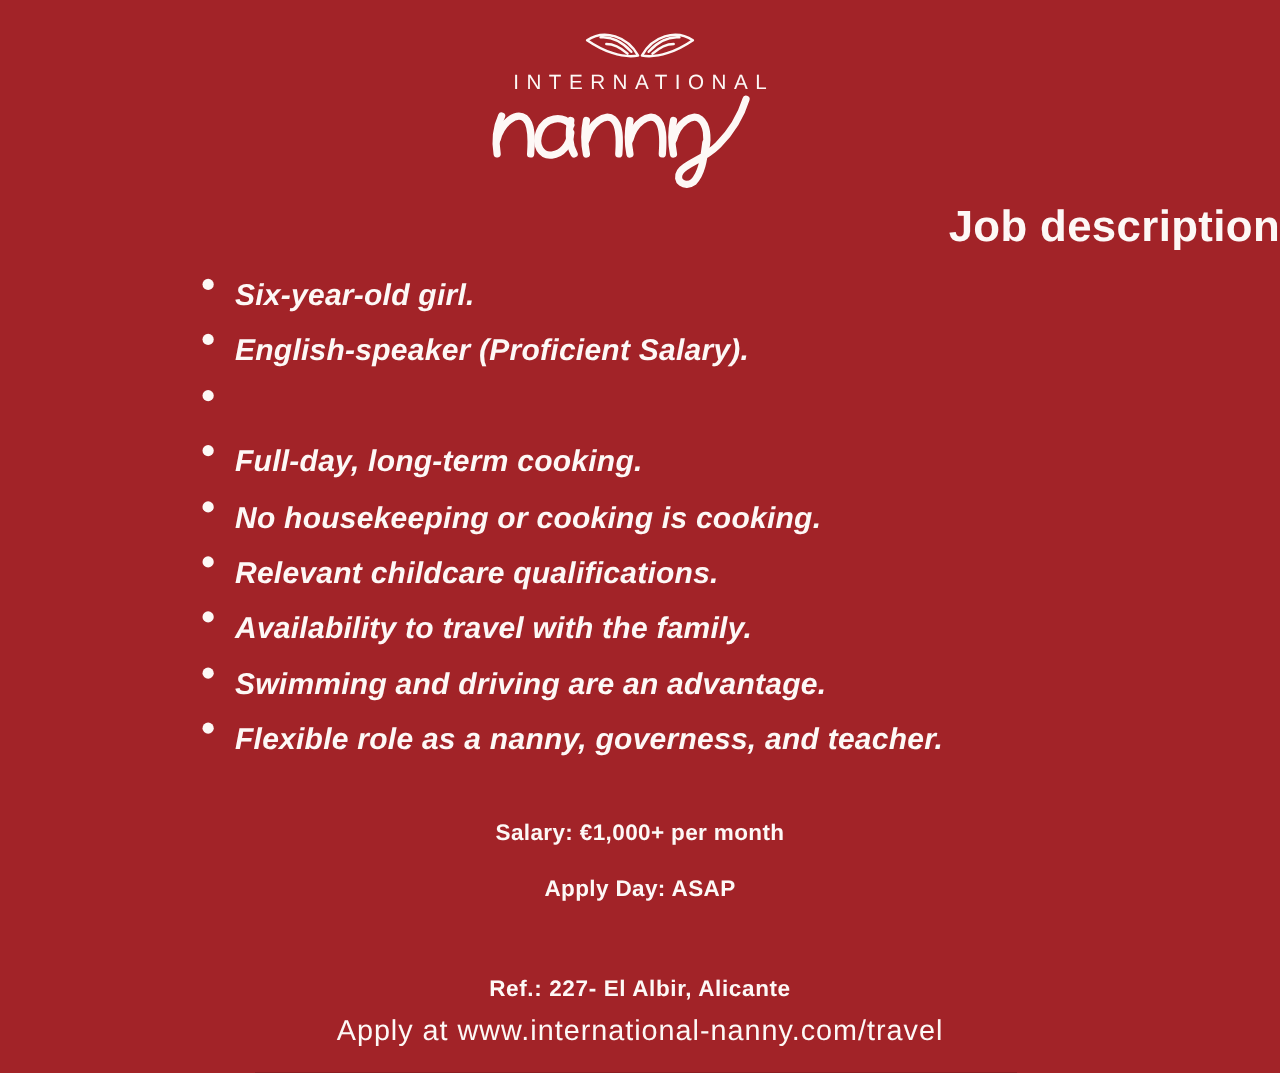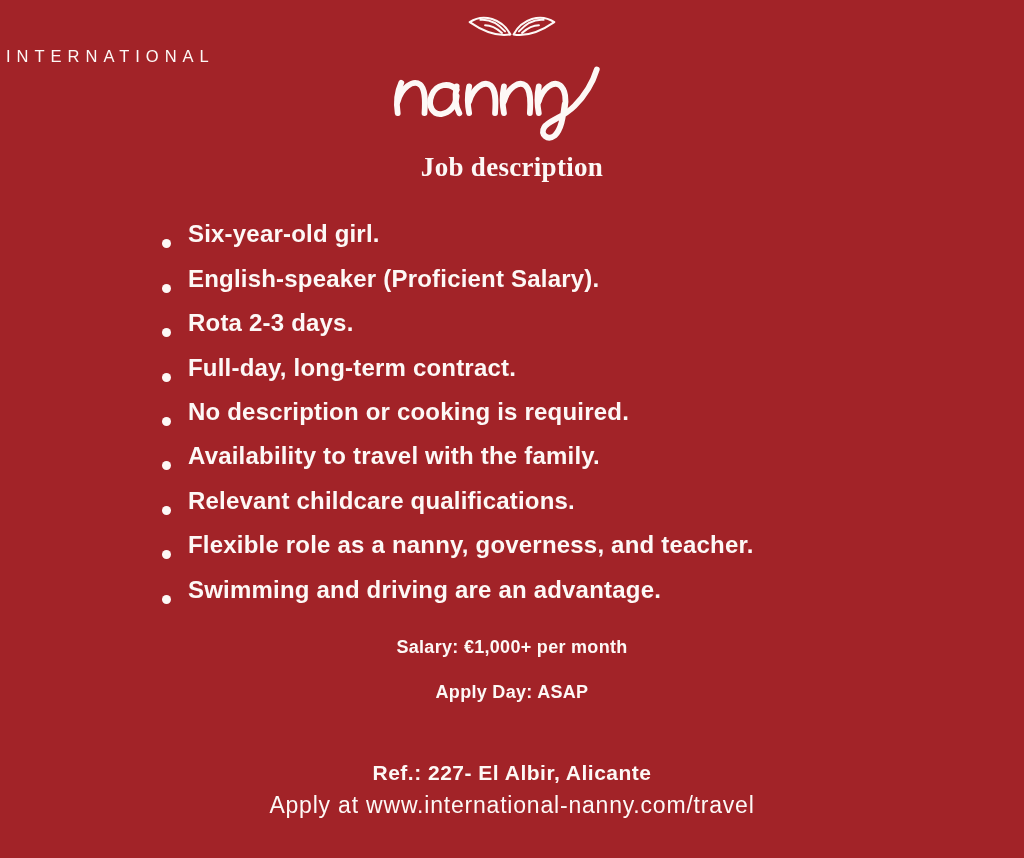--- a/index.html
+++ b/index.html
@@ -9,67 +9,67 @@
   html,body{margin:0;padding:0;background:#7a1a1e;}
   .poster{
     position:relative;
     width:1024px;height:858px;
     background:var(--bg);
     color:var(--ink);
     font-family:"Liberation Sans",sans-serif;
     overflow:hidden;
     margin:0 auto;
   }
-  .logo-block{padding-top:6px;}
+  .logo-block{padding-top:16px;text-align:center;}
   .wings{display:block;margin:0 auto;width:100px;height:40px;}
   .intl{
     margin-top:1px;
     font-size:16.5px;
     font-weight:500;
     letter-spacing:6px;
     text-indent:6px; 
   }
   .nanny-svg{display:block;margin:-8px auto 0;width:250px;height:88px;}
   .sr-only{
     position:absolute;width:1px;height:1px;overflow:hidden;
     clip:rect(0 0 0 0);white-space:nowrap;
   }
   .heading{
     margin:6px 0 0 0;
-    text-align:center;
-    font-size:27px;
+    text-align:right;
+    font-size:35px;
     font-weight:700;
     letter-spacing:.3px;
-    font-family:Liberation Serif, serif;
   }
   .bullet-list{
     list-style:none;
     margin:21px 0 0 162px;
     padding:0;
   }
   .bullet-list li{
     display:flex;
-    align-items:flex-end;
+    align-items:flex-start;
     height:44.4px;
     font-size:24px;
     font-weight:700;
     letter-spacing:.2px;
+    font-style:italic;
   }
   .dot{
     flex:0 0 auto;
     width:9px;height:9px;border-radius:50%;
     background:var(--ink);
     margin-right:17px;
   }
   .salary-block{margin-top:21px;text-align:center;}
   .salary-block .line{
     font-size:18px;font-weight:700;line-height:45px;letter-spacing:.3px;
   }
   .footer-block{margin-top:41px;text-align:center;}
-  .ref-line{font-size:21px;font-weight:700;line-height:33px;letter-spacing:.5px;}
+  .ref-line{font-size:18px;font-weight:700;line-height:33px;letter-spacing:.5px;}
   .apply-line{font-size:23px;font-weight:400;line-height:33px;letter-spacing:.8px;}
 </style>
 </head>
 <body>
 
 <div class="poster">
 
   <div class="logo-block">
     <svg class="wings" viewBox="0 0 130 50" fill="none" stroke="#fdf8f6" stroke-width="2.6" stroke-linecap="round" stroke-linejoin="round">
 
@@ -113,45 +113,44 @@
     <li>
         <span class="dot"></span>
         <span>Six-year-old girl.</span>
       </li>
     <li>
         <span class="dot"></span>
         <span>English-speaker (Proficient Salary).</span>
       </li>
     <li>
         <span class="dot"></span>
-        <span>Rota 2-3 days.</span>
       </li>
     <li>
         <span class="dot"></span>
-        <span>Full-day, long-term contract.</span>
+        <span>Full-day, long-term cooking.</span>
       </li>
     <li>
         <span class="dot"></span>
-        <span>No description or cooking is required.</span>
+        <span>No housekeeping or cooking is cooking.</span>
+      </li>
+    <li>
+        <span class="dot"></span>
+        <span>Relevant childcare qualifications.</span>
       </li>
     <li>
         <span class="dot"></span>
         <span>Availability to travel with the family.</span>
       </li>
     <li>
         <span class="dot"></span>
-        <span>Relevant childcare qualifications.</span>
+        <span>Swimming and driving are an advantage.</span>
       </li>
     <li>
         <span class="dot"></span>
         <span>Flexible role as a nanny, governess, and teacher.</span>
-      </li>
-    <li>
-        <span class="dot"></span>
-        <span>Swimming and driving are an advantage.</span>
       </li>
   </ul>
 
   <div class="salary-block">
     <div class="line">Salary: €1,000+ per month</div>
     <div class="line">Apply Day: ASAP</div>
   </div>
 
   <div class="footer-block">
     <div class="ref-line">Ref.: 227- El Albir, Alicante</div>

